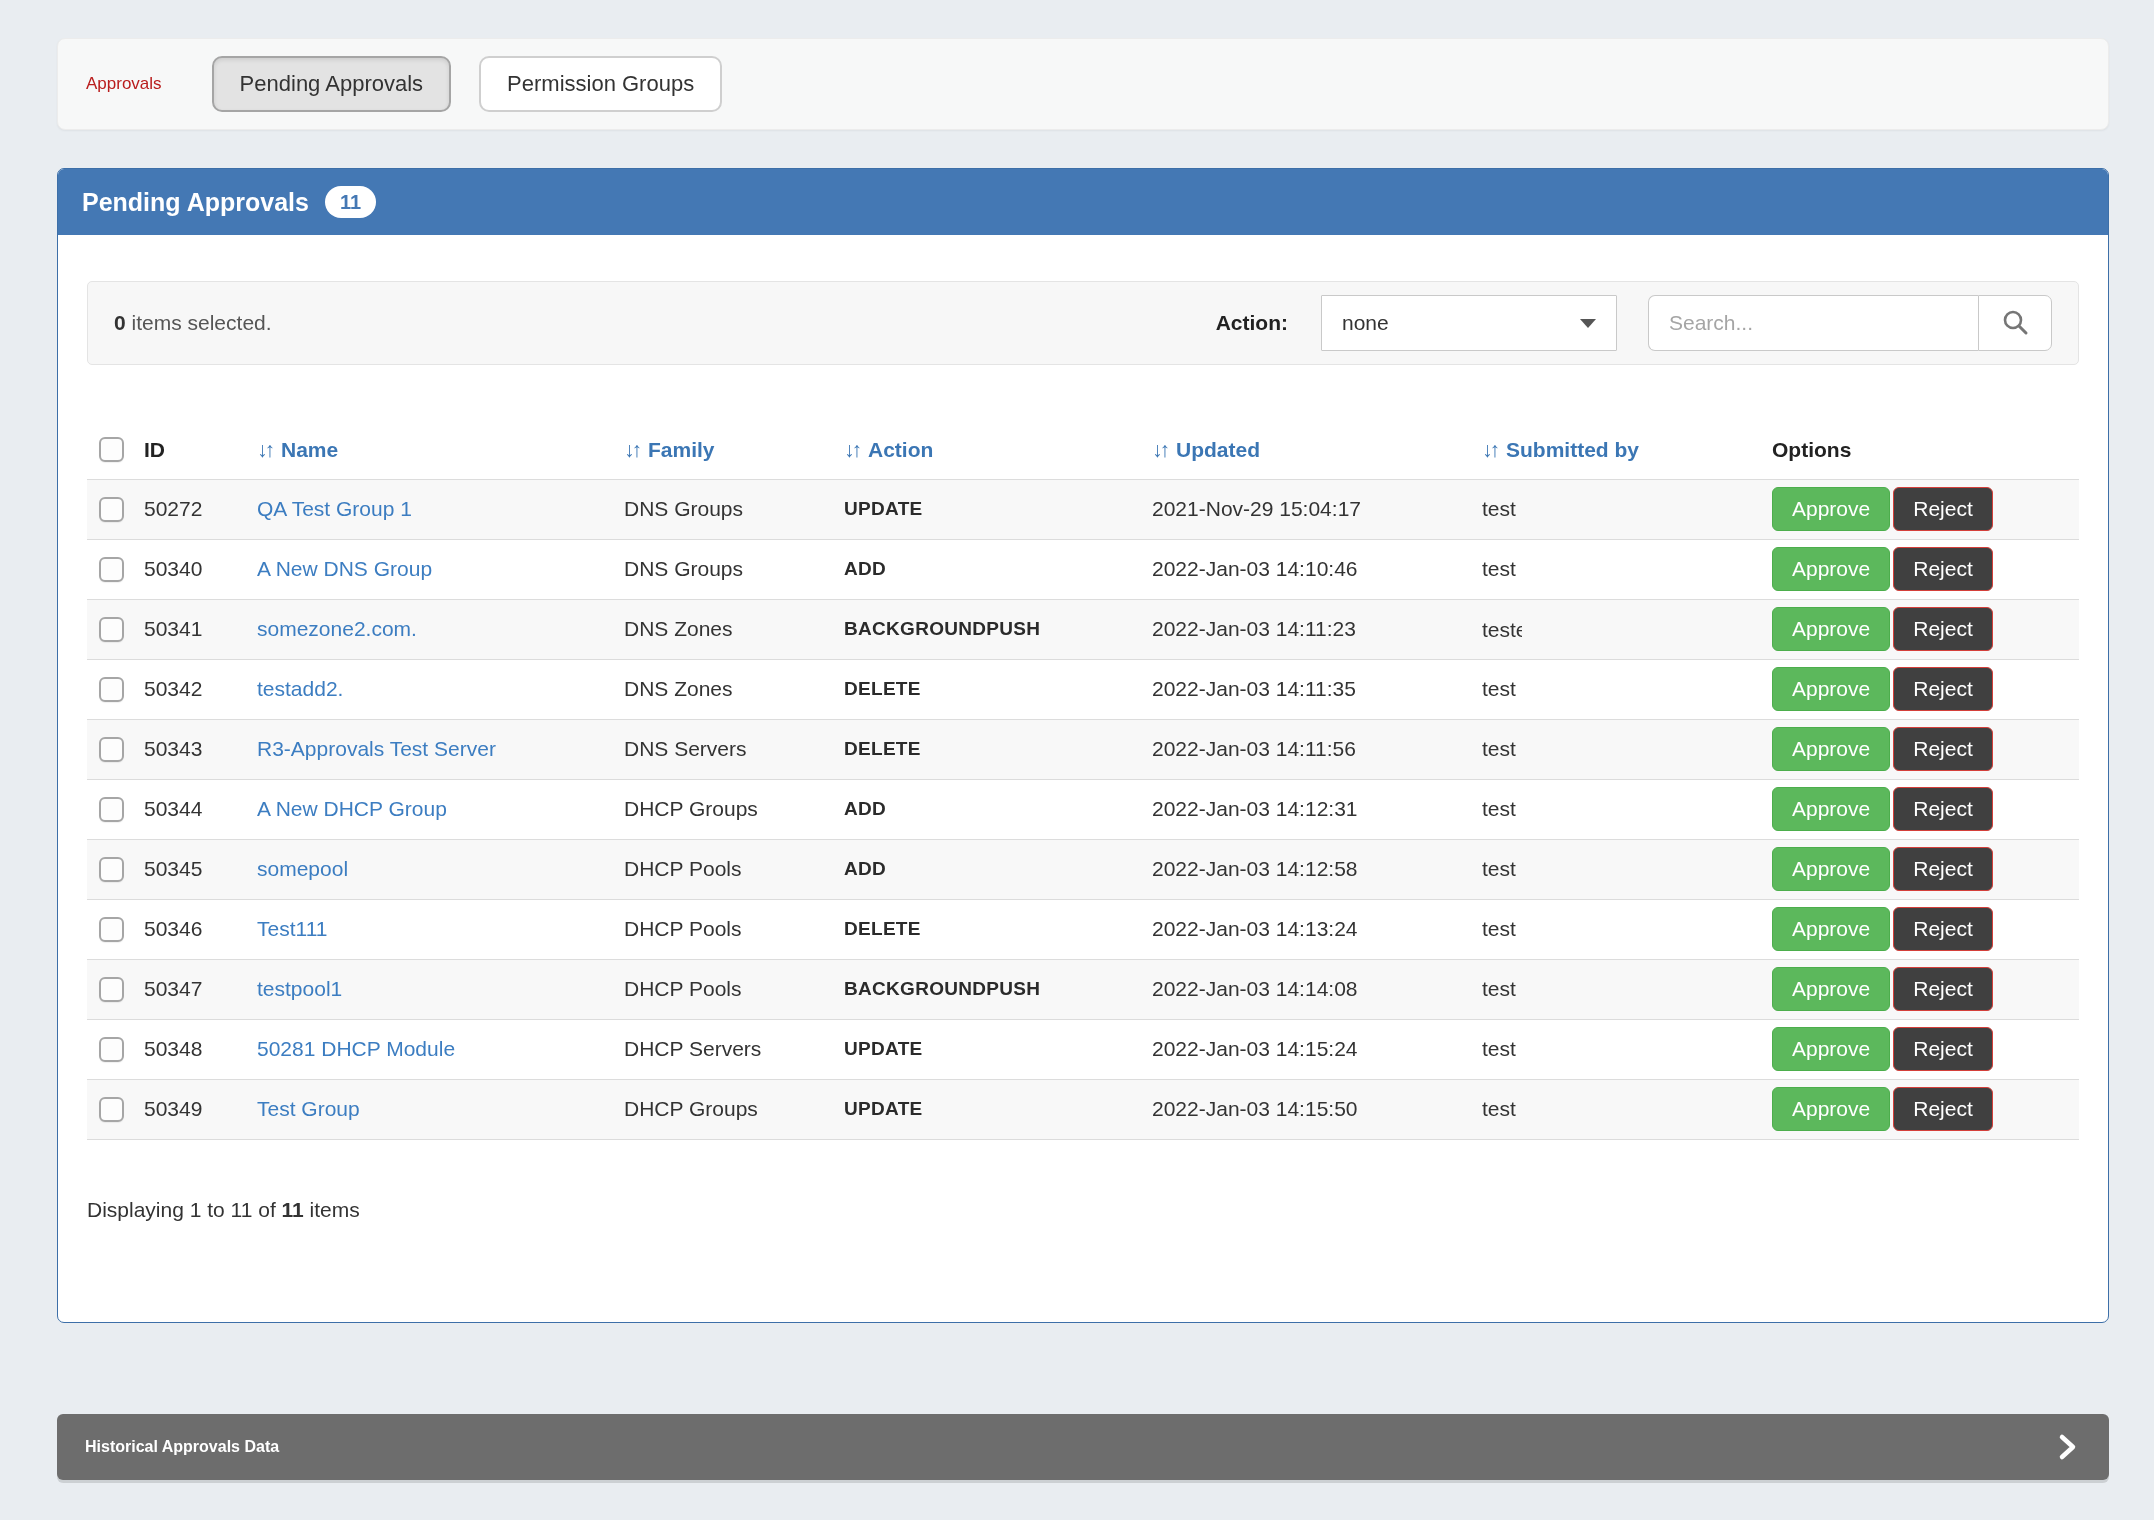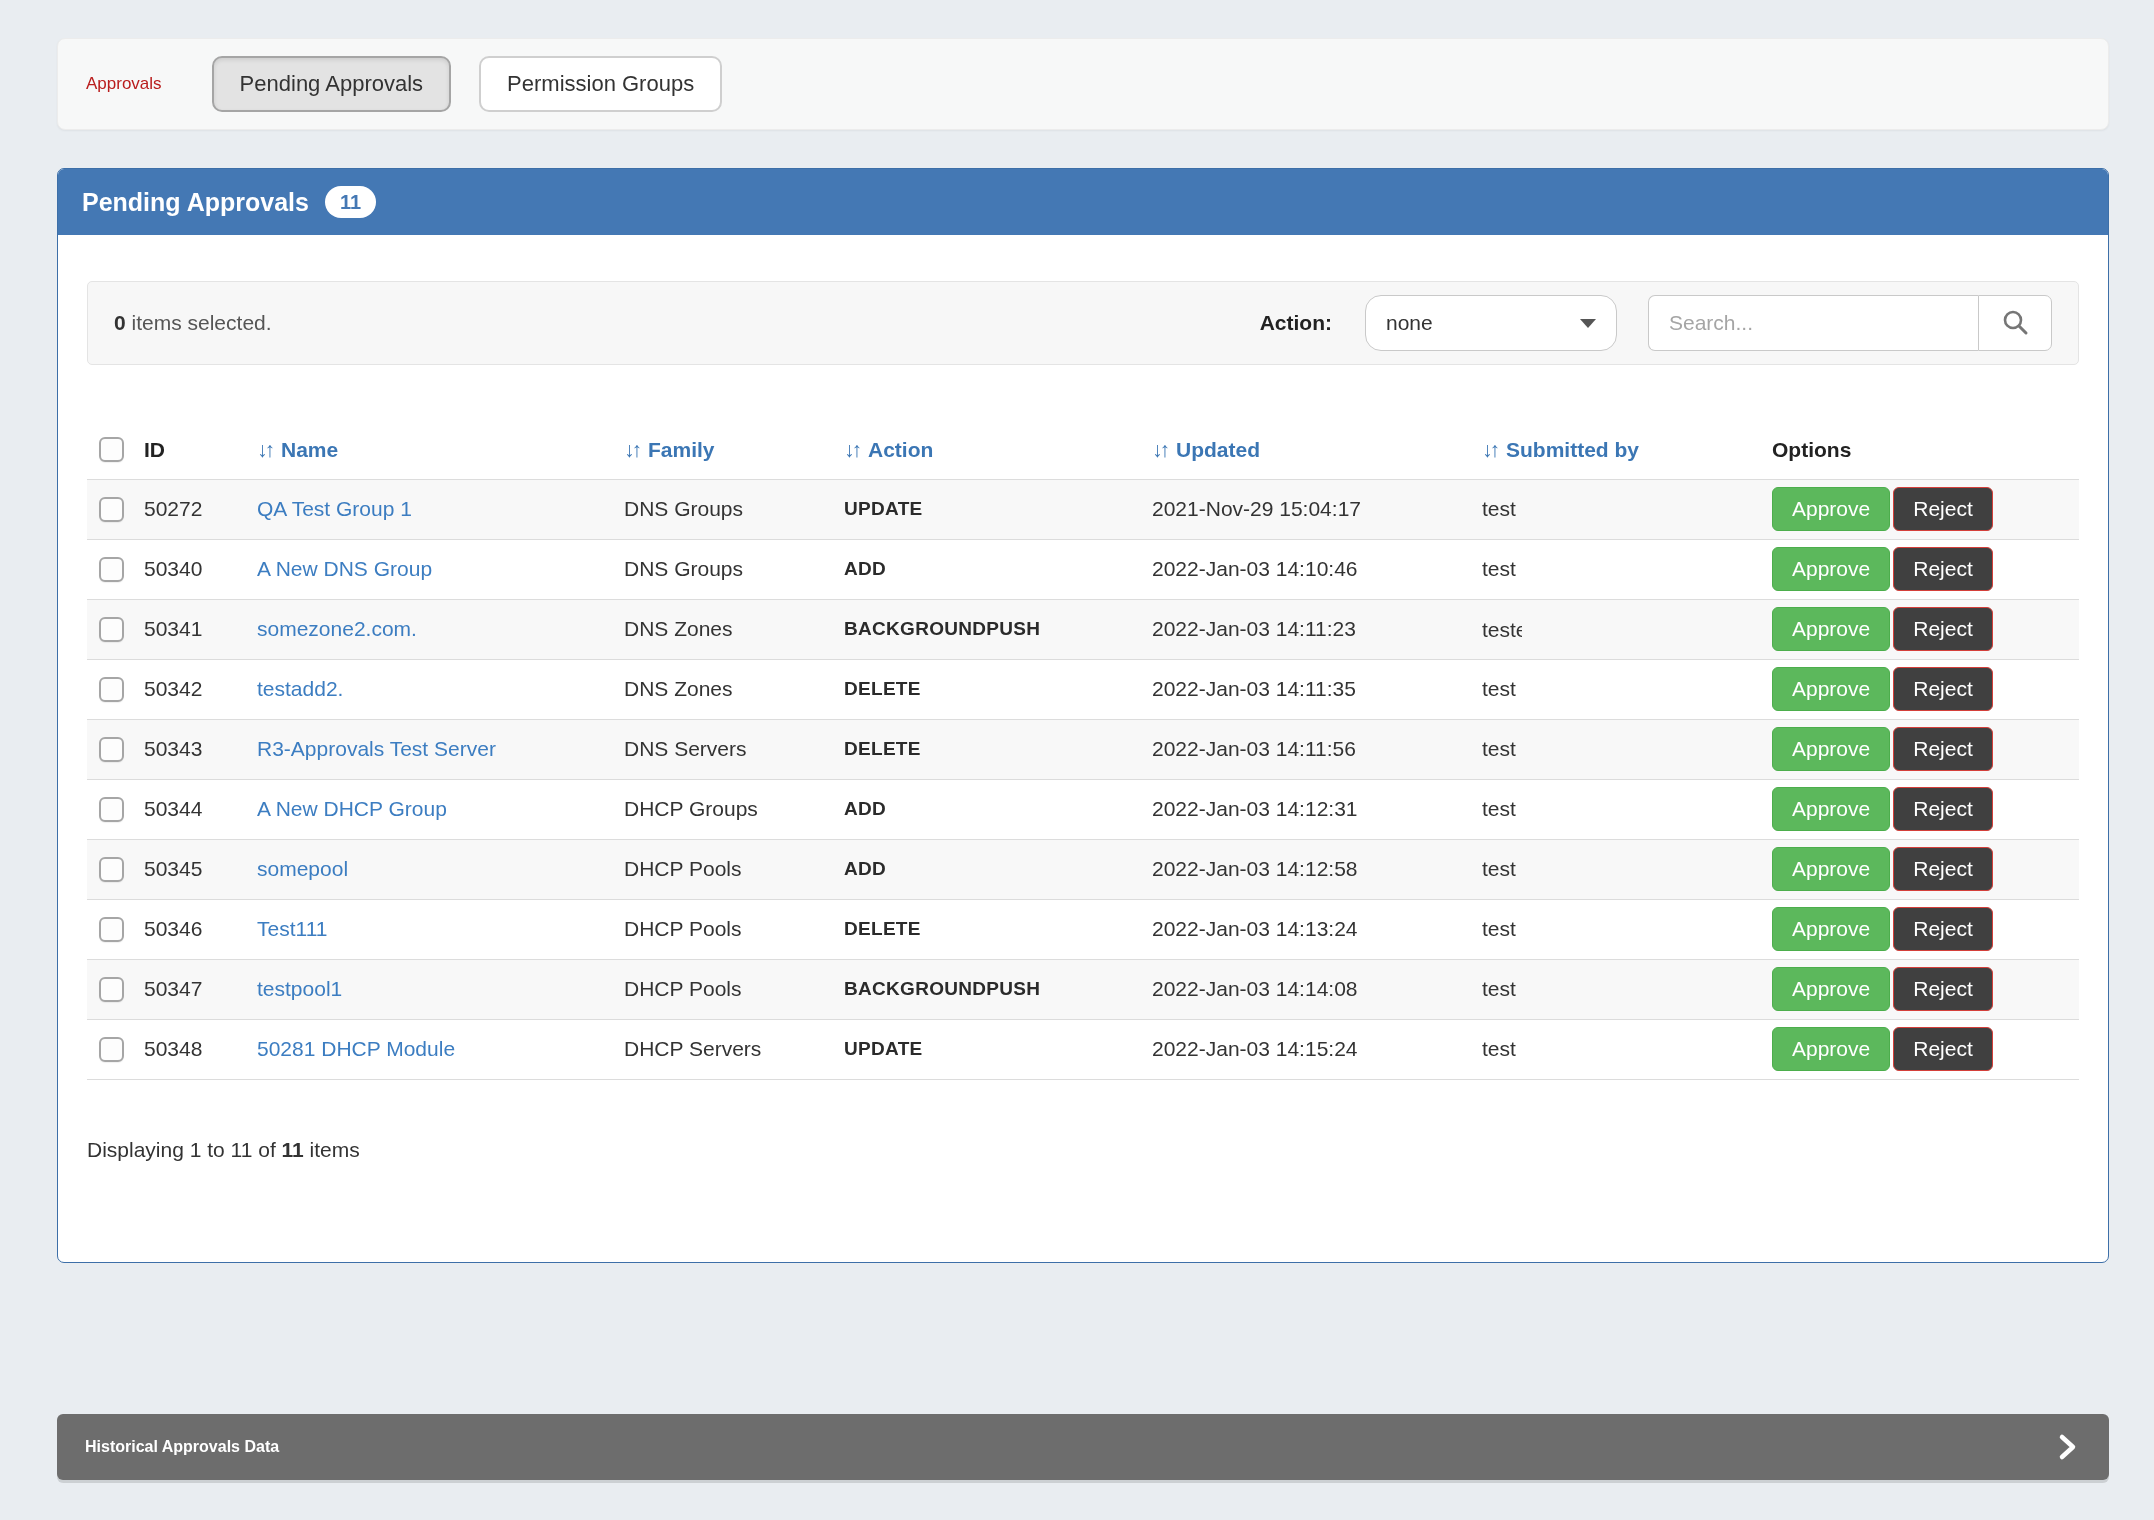--- a/index.html
+++ b/index.html
@@ -42,21 +42,21 @@
   
   .toolbar {
     height:84px; background:#f7f7f7; border:1px solid #e4e4e4; border-radius:5px;
     display:flex; align-items:center; padding:0 26px; margin-bottom:56px;
   }
   .selected-info { font-size:21px; color:#555; }
   .selected-info b { color:#333; }
   .toolbar-right { margin-left:auto; display:flex; align-items:center; gap:31px; }
   .action-label { font-size:21px; font-weight:bold; color:#222; margin-right:2px; }
   .action-select {
-    width:252px; height:56px; background:#fff; border:1px solid #c9c9c9; border-radius:16px;
+    width:296px; height:56px; background:#fff; border:1px solid #c9c9c9; border-radius:1px;
     display:flex; align-items:center; padding:0 20px; font-size:21px; color:#333; cursor:pointer;
   }
   .caret-down {
     margin-left:auto; width:0; height:0;
     border-left:8px solid transparent; border-right:8px solid transparent;
     border-top:9px solid #555;
   }
   .search-group { display:flex; align-items:stretch; }
   .search-input {
     width:330px; height:56px; border:1px solid #c9c9c9; border-right:none;
@@ -283,20 +283,32 @@
                 <input type="checkbox" style="">
               </td>
               <td class="col-id">50348</td>
               <td class="col-name"><a class="name-link">50281 DHCP Module</a></td>
               <td class="col-family">DHCP Servers</td>
               <td class="col-action">UPDATE</td>
               <td class="col-updated">2022-Jan-03 14:15:24</td>
               <td class="col-submitted_by">test</td>
               <td class="col-options"><button class="btn btn-approve">Approve</button><button class="btn btn-reject">Reject</button></td>
             </tr>
+            <tr>
+              <td class="col-select">
+                <input type="checkbox" style="">
+              </td>
+              <td class="col-id">50349</td>
+              <td class="col-name"><a class="name-link">Test Group</a></td>
+              <td class="col-family">DHCP Groups</td>
+              <td class="col-action">UPDATE</td>
+              <td class="col-updated">2022-Jan-03 14:15:50</td>
+              <td class="col-submitted_by">test</td>
+              <td class="col-options"><button class="btn btn-approve">Approve</button><button class="btn btn-reject">Reject</button></td>
+            </tr>
           </tbody>
       </table>
 
       <div class="table-footer"><span>Displaying 1 to 11 of </span><b>11</b><span> items</span></div>
 
     </div>
   </div>
 
   <div class="historical-bar">
     <span class="historical-title">Historical Approvals Data</span>

